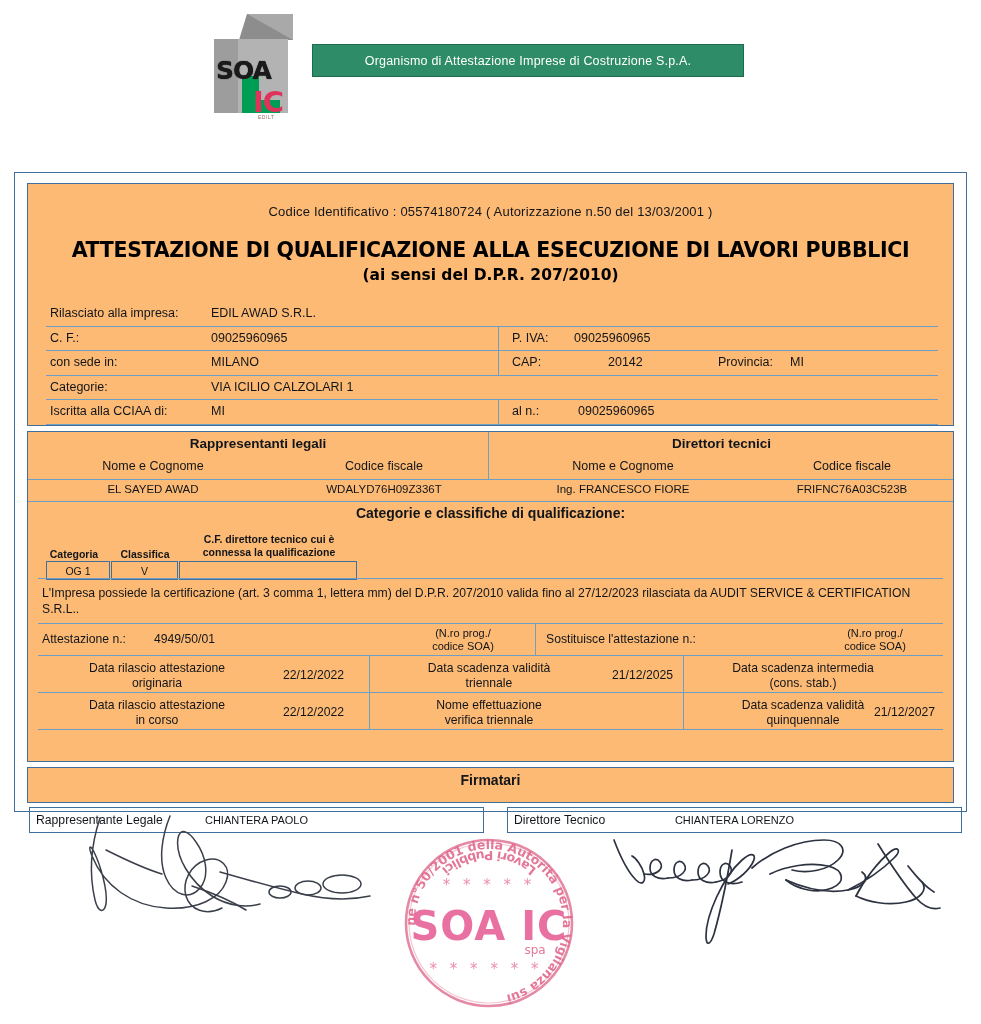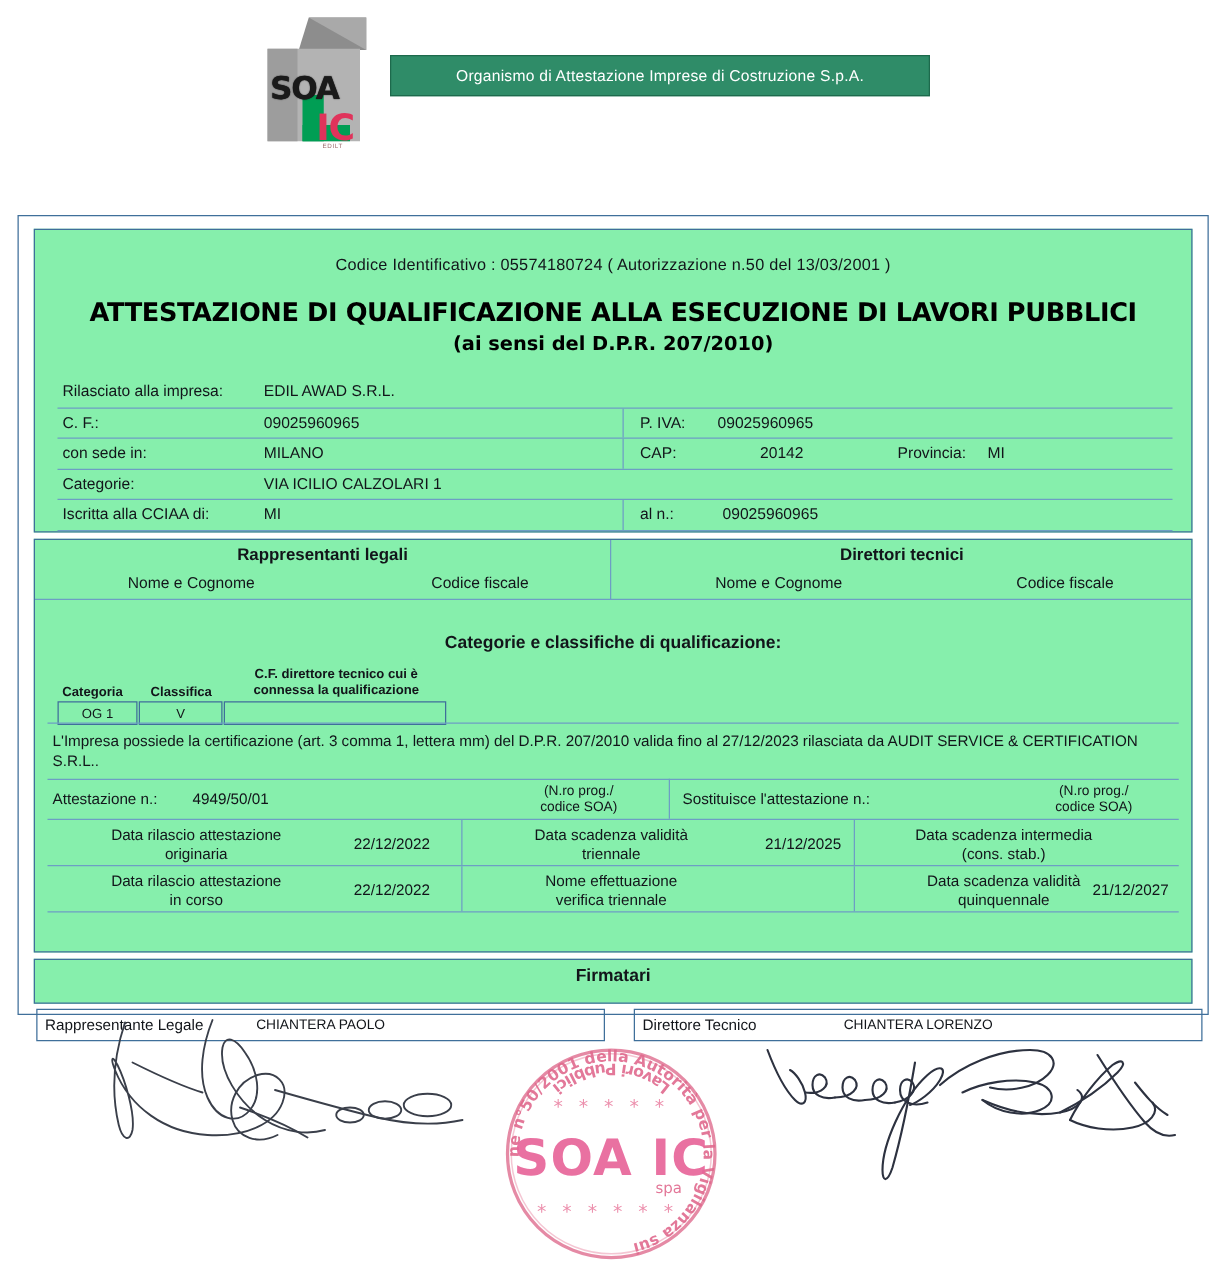--- a/index.html
+++ b/index.html
@@ -97,21 +97,21 @@
     position: absolute;
     left: 14px; top: 172px;
     width: 953px; height: 640px;
     border: 1.5px solid #3f6f9a;
   }
 
   
   .panel {
     position: absolute;
     border: 1.5px solid #3f6f9a;
-    background: #86efac;
+    background: #fdba74;
   }
   .panel-ident { left: 12px; top: 10px; width: 927px; height: 243px; }
   .panel-rep   { left: 12px; top: 258px; width: 927px; height: 331px; }
   .panel-firm  { left: 12px; top: 594px; width: 927px; height: 36px; }
 
   
   .codice-ident {
     position: absolute; left: 0; top: 20px; width: 100%;
     text-align: center;
     font-size: 13px; letter-spacing: 0.2px;
@@ -337,20 +337,26 @@
       <div class="rep-hdr">
         <span class="h" style="left:0; width:460px; text-align:center;">Rappresentanti legali</span>
         <span class="h" style="left:462px; width:463px; text-align:center;">Direttori tecnici</span>
         <span class="rep-vdiv"></span>
       </div>
       <div class="rep-sub">
         <span class="s" style="left:0; width:250px; text-align:center;">Nome e Cognome</span>
         <span class="s" style="left:256px; width:200px; text-align:center;">Codice fiscale</span>
         <span class="s" style="left:470px; width:250px; text-align:center;">Nome e Cognome</span>
         <span class="s" style="left:726px; width:196px; text-align:center;">Codice fiscale</span>
+      </div>
+      <div class="rep-data">
+        <span class="d" style="left:0; width:250px; text-align:center;">EL SAYED AWAD</span>
+        <span class="d" style="left:256px; width:200px; text-align:center;">WDALYD76H09Z336T</span>
+        <span class="d" style="left:470px; width:250px; text-align:center;">Ing. FRANCESCO FIORE</span>
+        <span class="d" style="left:726px; width:196px; text-align:center;">FRIFNC76A03C523B</span>
       </div>
     </div>
 
     <div class="cat-title">Categorie e classifiche di qualificazione:</div>
 
     <div class="cat-table">
       <div class="cat-hdr">
         <span class="ch ch-a">Categoria</span>
         <span class="ch ch-b">Classifica</span>
         <span class="ch ch-c"><span>C.F. direttore tecnico cui è</span><br><span>connessa la qualificazione</span></span>

